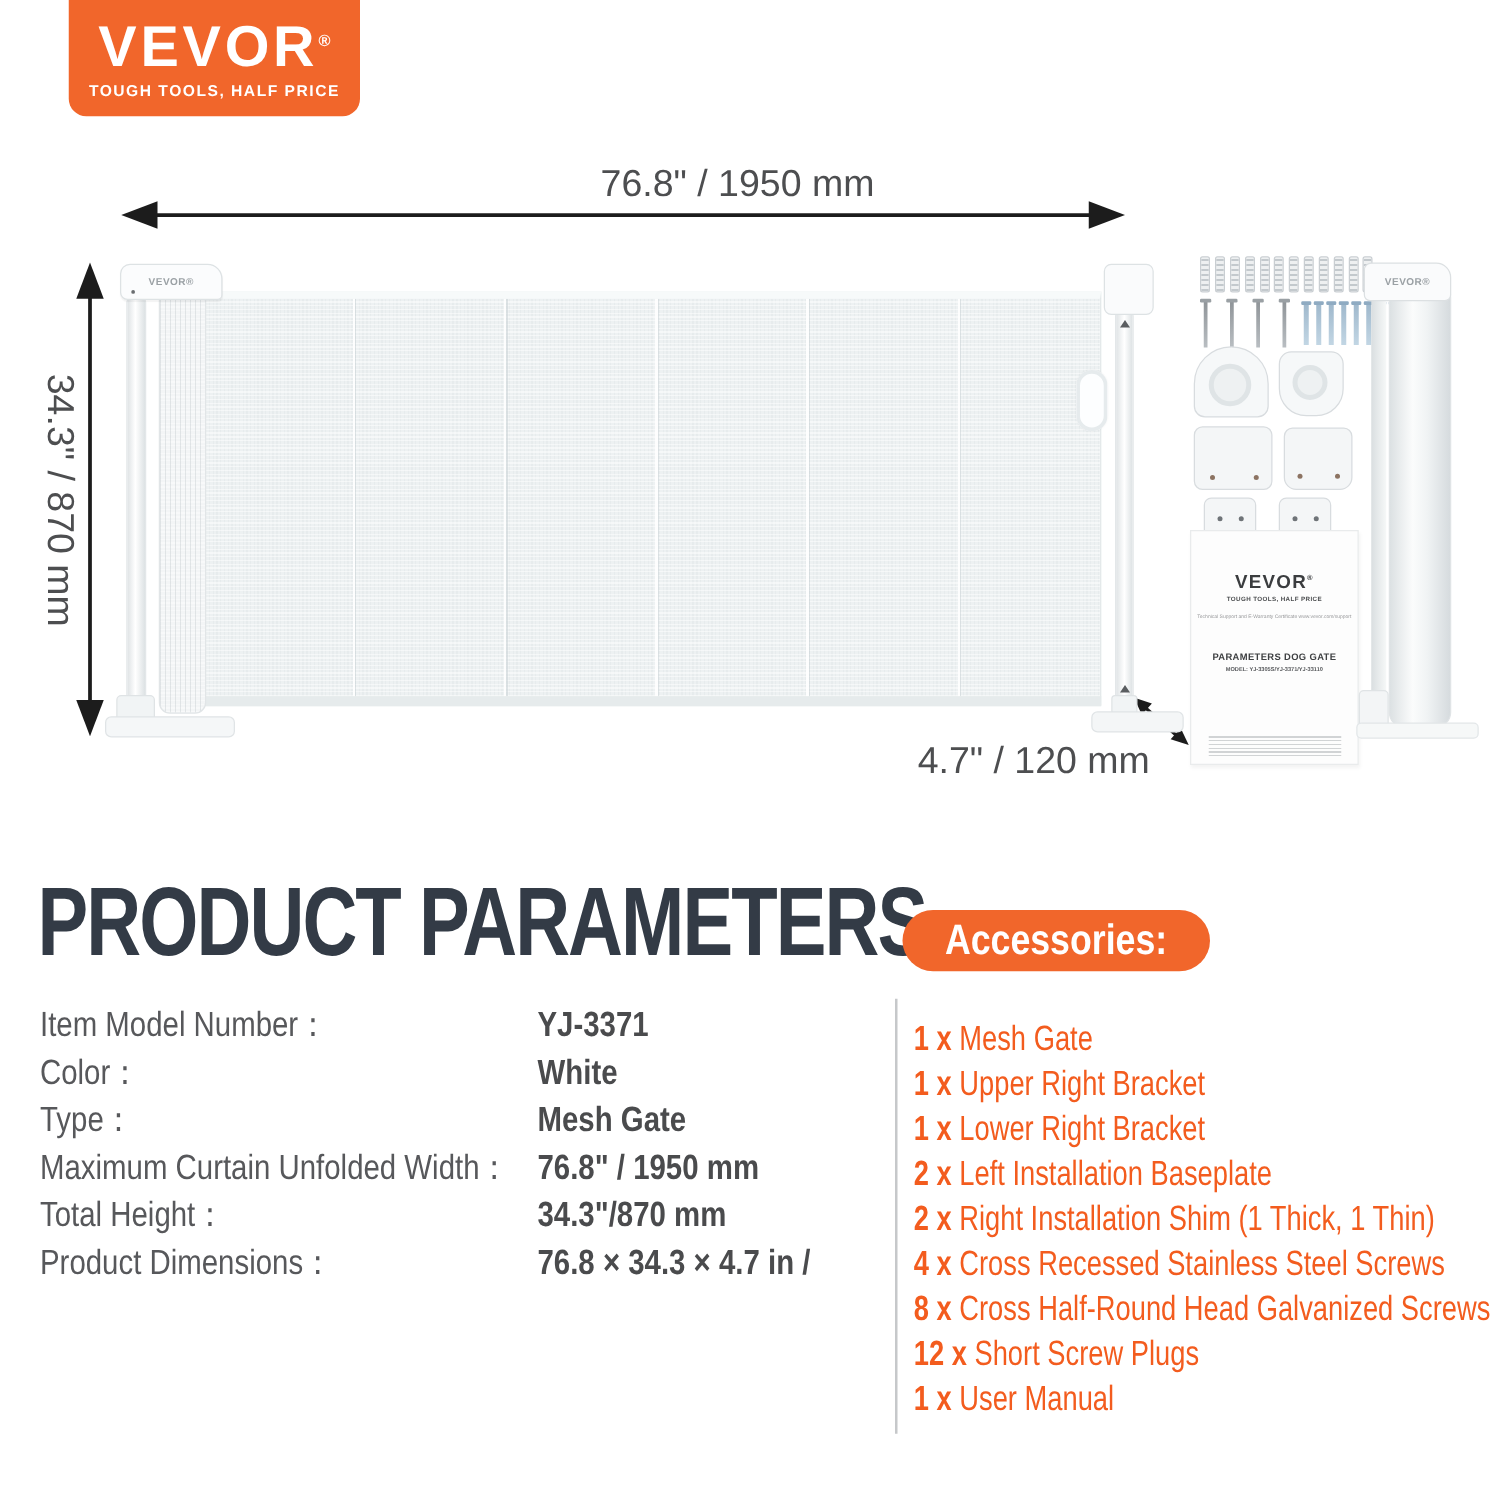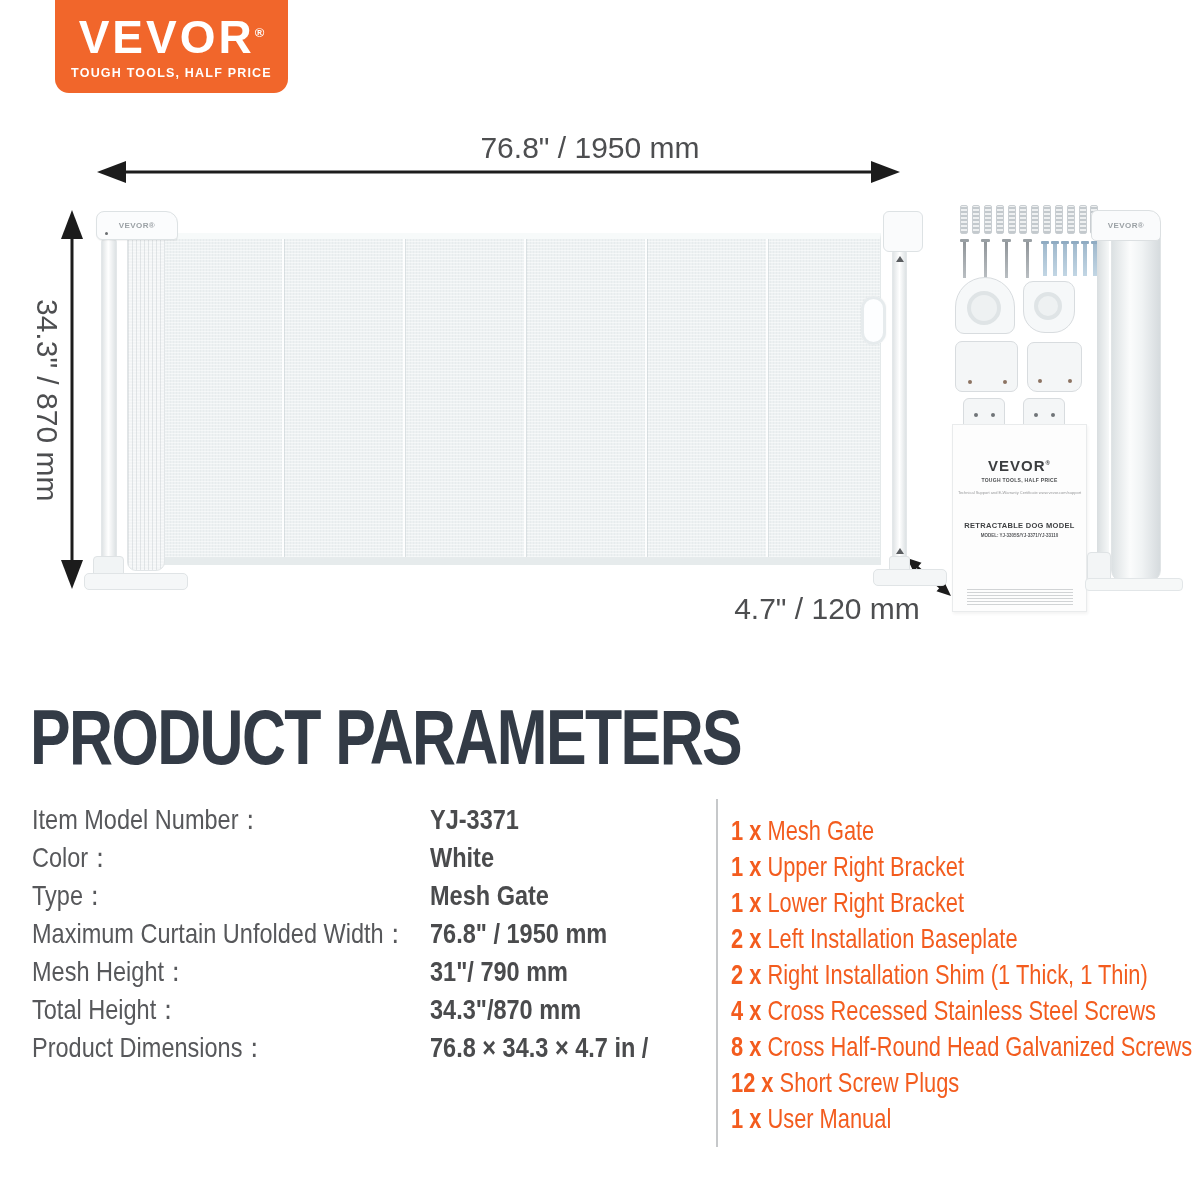--- a/index.html
+++ b/index.html
@@ -210,21 +210,21 @@
     </div>
     <div class="plate" style="left:1023px; top:398px; width:42px; height:34px; border-radius:6px;">
       <span class="sdot" style="left:10px; top:14px;"></span>
       <span class="sdot" style="left:27px; top:14px;"></span>
     </div>
 
     <div class="gp manual">
       <div class="m-brand"><span>VEVOR</span><sup>®</sup></div>
       <div class="m-tag">TOUGH TOOLS, HALF PRICE</div>
       <div class="m-support">Technical Support and E-Warranty Certificate   www.vevor.com/support</div>
-      <div class="m-title">RETRACTABLE DOG MODEL</div>
+      <div class="m-title">PARAMETERS DOG GATE</div>
       <div class="m-model">MODEL: YJ-3305S/YJ-3371/YJ-33110</div>
       <div class="m-fine"></div>
     </div>
 
     <div class="gp roll2-pole"></div>
     <div class="gp roll2"></div>
     <div class="gp roll2-cap">
       <span class="cap-brand">VEVOR®</span>
     </div>
     <div class="gp roll2-foot"></div>
@@ -244,33 +244,32 @@
     </div>
     <div class="prow">
       <span class="lblwrap"><span>Type：</span></span>
       <span class="val">Mesh Gate</span>
     </div>
     <div class="prow">
       <span class="lblwrap"><span>Maximum Curtain Unfolded Width：</span></span>
       <span class="val">76.8" / 1950 mm</span>
     </div>
     <div class="prow">
-      <span class="lblwrap"><span>Mesh Height：</span></span>
-      <span class="val">31"/ 790 mm</span>
-    </div>
-    <div class="prow">
       <span class="lblwrap"><span>Total Height：</span></span>
       <span class="val">34.3"/870 mm</span>
     </div>
     <div class="prow">
       <span class="lblwrap"><span>Product Dimensions：</span></span>
       <span class="val">76.8 × 34.3 × 4.7 in /</span>
     </div>
   </div>
 
+  <div class="acc-pill">
+    <span>Accessories:</span>
+  </div>
 
   <div class="vline"></div>
 
   <div class="acc-list">
     <div class="aitem"><span class="q">1 x</span> <span>Mesh Gate</span></div>
     <div class="aitem"><span class="q">1 x</span> <span>Upper Right Bracket</span></div>
     <div class="aitem"><span class="q">1 x</span> <span>Lower Right Bracket</span></div>
     <div class="aitem"><span class="q">2 x</span> <span>Left Installation Baseplate</span></div>
     <div class="aitem"><span class="q">2 x</span> <span>Right Installation Shim (1 Thick, 1 Thin)</span></div>
     <div class="aitem"><span class="q">4 x</span> <span>Cross Recessed Stainless Steel Screws</span></div>

